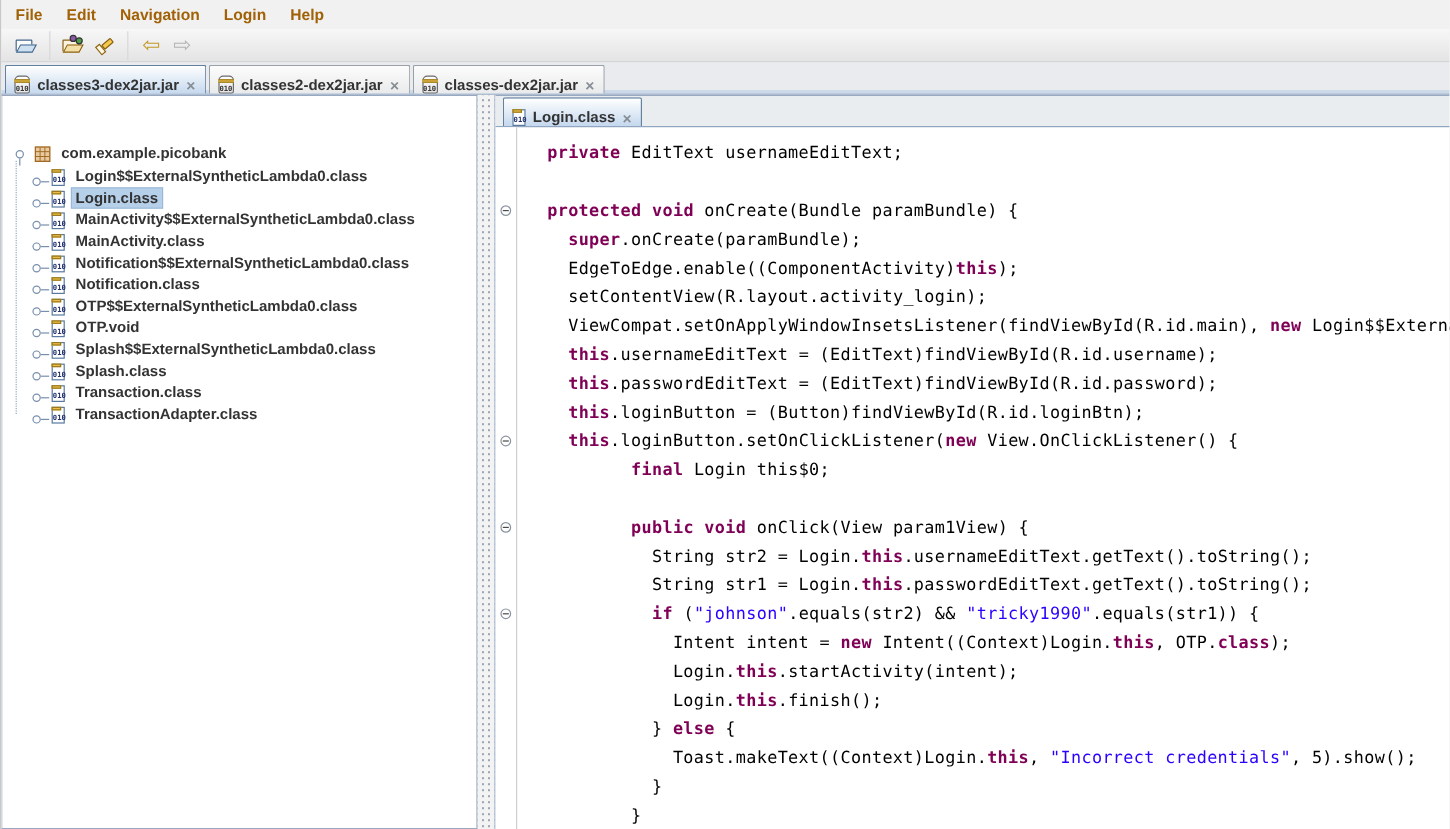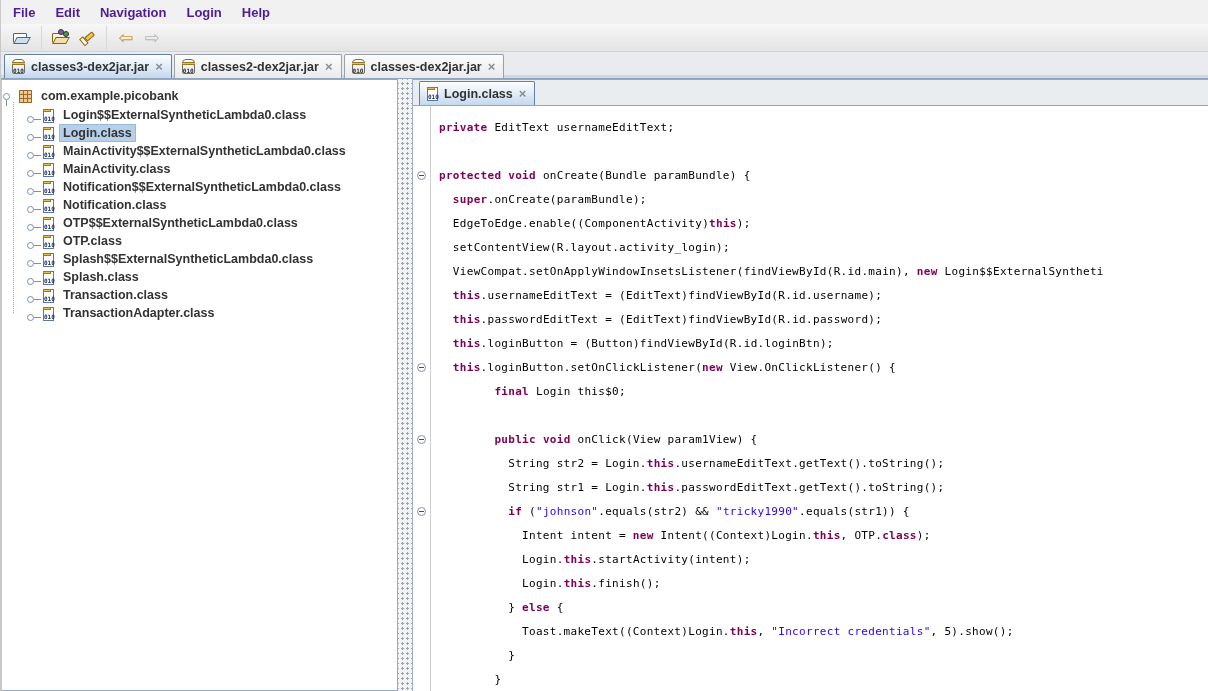--- a/index.html
+++ b/index.html
@@ -6,21 +6,21 @@
   html,body { margin:0; padding:0; }
   body {
     width:1208px; height:691px; overflow:hidden;
     background:#ececec;
     font-family:"Liberation Sans","DejaVu Sans",sans-serif;
     border-left:1px solid #c8c8c8;
   }
 
   
   .menubar { height:24px; background:#f1f1f1; display:flex; align-items:center; padding-left:2px; }
-  .menu-item { font-weight:bold; font-size:13px; color:#4c1d95; padding:3px 10px; cursor:default; }
+  .menu-item { font-weight:bold; font-size:13px; color:#a16207; padding:3px 10px; cursor:default; }
 
   
   .toolbar { height:28px; background:linear-gradient(#f7f7f7,#e4e4e4); display:flex; align-items:center; padding-left:2px; border-bottom:1px solid #d2d2d2; }
   .tb-group { display:flex; align-items:center; height:24px; padding:0 6px; }
   .tb-group + .tb-group { border-left:1px solid #d8d8d8; }
   .tb-btn { width:26px; height:24px; display:flex; align-items:center; justify-content:center; position:relative; }
 
   .ic-folder { position:relative; width:18px; height:14px; display:inline-block; }
   .ic-folder .back { position:absolute; left:0; top:2px; width:14px; height:10px; border:1px solid #44688c; background:#fdfdfd; border-radius:1px; }
   .ic-folder .flap { position:absolute; left:2px; top:6px; width:14px; height:7px; border:1px solid #44688c; background:#cfe0f0; transform:skewX(-28deg); }
@@ -33,21 +33,21 @@
   .ic-flash { position:relative; width:18px; height:18px; transform:rotate(-40deg); display:inline-block; }
   .ic-flash .body { position:absolute; left:7px; top:7px; width:10px; height:5px; background:#f3c84c; border:1px solid #8a6214; border-radius:1px; }
   .ic-flash .head { position:absolute; left:2px; top:5px; width:5px; height:9px; background:#fdf6e0; border:1px solid #8a6214; }
 
   .ic-arrow { font-family:"DejaVu Sans",sans-serif; font-size:18px; line-height:18px; }
   .ic-arrow.back { color:#c49a2c; }
   .ic-arrow.fwd  { color:#b4b4b4; }
 
   
   .tabbar { height:27px; background:#e9ebee; display:flex; align-items:flex-end; padding-left:3px; border-bottom:1px solid #8fa5c0; box-shadow:inset 0 -3px 0 #ccd9e9; }
-  .tab { display:inline-flex; align-items:center; height:24px; padding:0 8px 0 7px; margin-right:2px;
+  .tab { display:inline-flex; align-items:flex-end; height:24px; padding:0 8px 0 7px; margin-right:2px;
          border:1px solid #9aa0a8; border-bottom:none; border-radius:2px 2px 0 0;
          background:linear-gradient(#fcfcfc,#e9eaeb); font-weight:bold; font-size:12.5px; color:#333;margin-top:20px; }
   .tab.active { border-color:#63809f; background:linear-gradient(#feffff,#c5d8ee); }
   .tab .close { color:#878d94; font-size:13px; font-weight:bold; margin-left:6px; line-height:1; }
 
   .ic-jar { position:relative; width:13px; height:15px; border:1px solid #6b6b6b; border-radius:4px 4px 2px 2px;
             background:linear-gradient(#fdfdfd,#e6e6e6); margin-right:6px; flex:none; }
   .ic-jar .band { position:absolute; left:-1px; right:-1px; top:2px; height:3px; background:#ecbe46; border-top:1px solid #9a7a20; border-bottom:1px solid #9a7a20; }
   .ic-jar .txt { position:absolute; left:0; right:0; top:7px; text-align:center; font-size:6px; font-weight:bold; color:#333; font-family:"DejaVu Sans Mono",monospace; letter-spacing:0; }
 
@@ -62,37 +62,37 @@
   
   .main { display:flex; height:612px; }
   .tree-panel { width:397px; background:#fff; border:1px solid #98a8c0; border-left:1px solid #c0c8d4; overflow:hidden; }
   .splitter { width:15px; background:#f3f3f3 ; border-right:1px solid #9ab0c8;
     background-image:radial-gradient(#9aa6b4 1px, transparent 1.2px); background-size:5px 5px; background-position:2px 2px; }
   .code-panel { flex:1; min-width:0; display:flex; flex-direction:column; background:#fff; border-top:1px solid #98a8c0; }
 
   
   .tree { padding-top:7px; font-size:12.5px; font-weight:bold; color:#333; position:relative; }
   .tree-row { height:18px; display:flex; align-items:center; white-space:nowrap; }
-  .tree-root-row { padding-left:1px; }
+  .tree-root-row { padding-left:11px;margin-top:32px; }
   .tree-children { position:relative; }
   .tree-children::before { content:''; position:absolute; left:11px; top:-3px; bottom:8px; border-left:1px dotted #92a8c2; }
   .tree-children .tree-row { padding-left:25px;align-items:flex-end; }
   .handle { width:7px; height:7px; border:1px solid #7890ac; border-radius:50%; background:#fff; position:relative; margin-right:9px; flex:none; }
   .handle::after { content:''; position:absolute; left:6px; top:2px; width:7px; border-top:1px solid #7890ac; }
   .handle.root::after { left:2px; top:6px; width:0; height:6px; border-top:none; border-left:1px solid #7890ac; }
   .tree-label { padding:1px 3px; }
   .tree-label.selected { background:#b7d0ea; box-shadow:0 0 0 1px #9ab8d8; }
 
   
   .editor-tabbar { height:26px; background:#eaedf0; display:flex; align-items:flex-end; padding-left:6px; border-bottom:1px solid #8fa5c0; flex:none; }
   .editor-body { flex:1; display:flex; overflow:hidden; position:relative; }
   .gutter { width:18px; border-right:1px solid #cfcfcf; position:relative; flex:none; background:#fff; }
   .fold-marker { position:absolute; left:4px; width:9px; height:9px; border:1px solid #8a94a0; border-radius:50%; background:#fff; }
   .fold-marker::after { content:''; position:absolute; left:1px; top:3px; width:5px; border-top:1px solid #4a4a4a; }
-  .code { flex:1; min-width:0; padding:10px 0 0 8px; font-family:"DejaVu Sans Mono","Liberation Mono",monospace; font-size:11px; letter-spacing:0.3px; color:#000; overflow:hidden; }
+  .code { flex:1; min-width:0; padding:10px 0 0 8px; font-family:"DejaVu Sans Mono","Liberation Mono",monospace; font-size:14px; letter-spacing:0.3px; color:#000; overflow:hidden;margin-left:17px; }
   .code-line { height:24px; line-height:24px; white-space:pre; }
   .tok-kw { color:#7f0055; font-weight:bold; }
   .tok-ref { }
   .tok-str { color:#2a00ff; }
 </style>
 </head>
 <body>
 
 <div class="menubar">
     <div class="menu-item">File</div>
@@ -228,21 +228,21 @@
               <span class="txt">010</span>
             </span>
             <span class="tree-label">OTP$$ExternalSyntheticLambda0.class</span>
           </div>
           <div class="tree-row">
             <span class="handle"></span>
             <span class="ic-class">
               <span class="band"></span>
               <span class="txt">010</span>
             </span>
-            <span class="tree-label">OTP.class</span>
+            <span class="tree-label">OTP.void</span>
           </div>
           <div class="tree-row">
             <span class="handle"></span>
             <span class="ic-class">
               <span class="band"></span>
               <span class="txt">010</span>
             </span>
             <span class="tree-label">Splash$$ExternalSyntheticLambda0.class</span>
           </div>
           <div class="tree-row">

